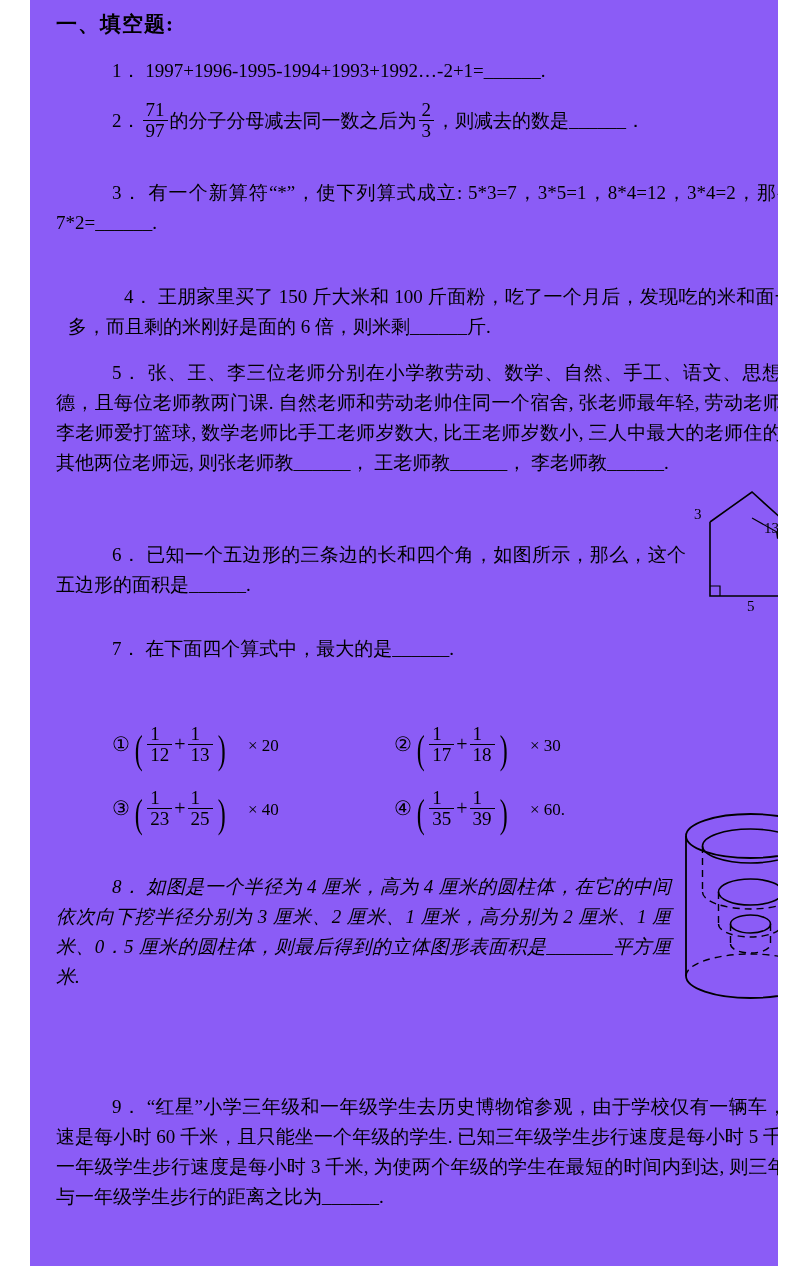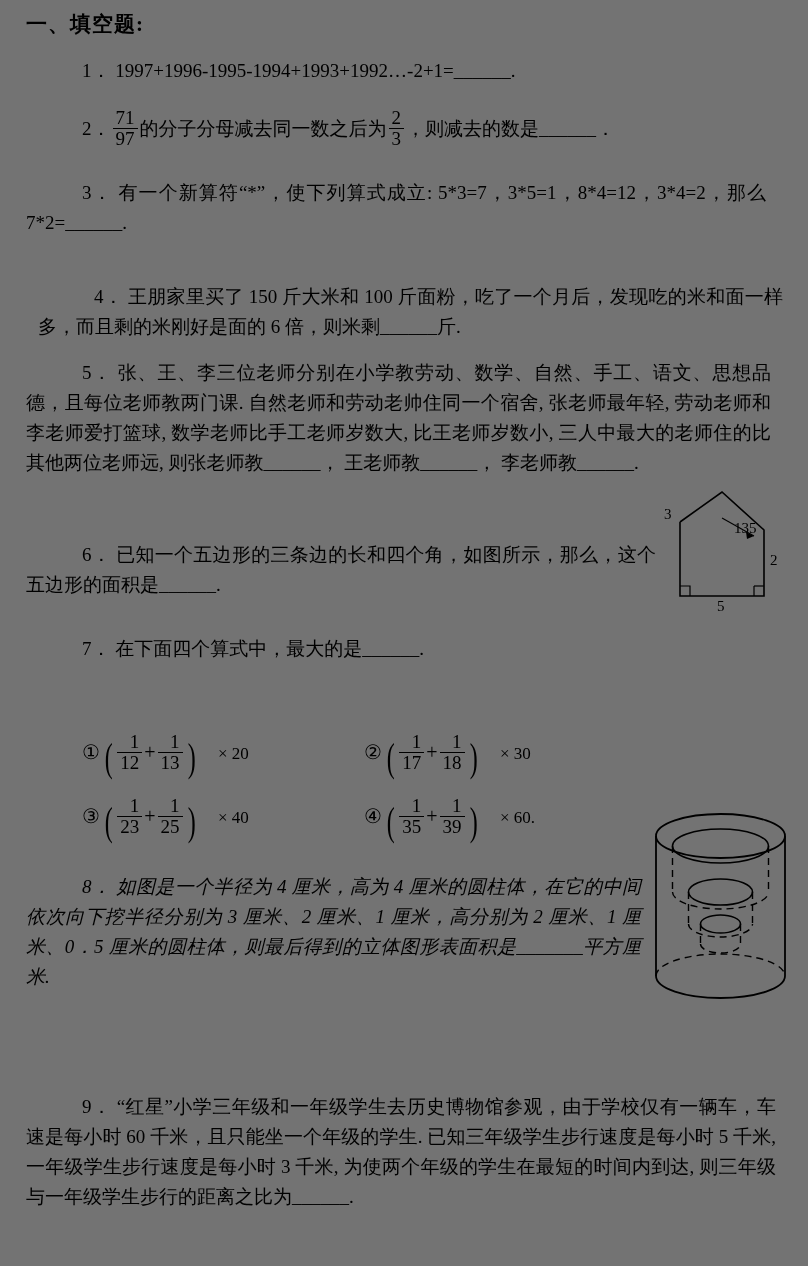--- a/index.html
+++ b/index.html
@@ -6,48 +6,48 @@
     margin: 0;
     padding: 0;
     background: #ffffff;
   }
   body {
     font-family: "Liberation Serif", "DejaVu Serif", serif;
     color: #000000;
   }
   .page {
     position: relative;
-    width: 808px;
+    width: 748px;
     height: 1266px;
     margin: 0 auto;
-    background: #737373;
+    background: #8b5cf6;
     overflow: hidden;
   }
   .section-title {
     position: absolute;
     left: 26px;
     top: 10px;
     font-size: 21px;
     font-weight: bold;
     letter-spacing: 1px;
   }
   .q {
     position: absolute;
     font-size: 19px;
     line-height: 30px;
     text-align: justify;
   }
   
   .frac {
     display: inline-block;
     vertical-align: -0.55em;
-    text-align: right;
+    text-align: left;
     font-size: 17px;
     line-height: 1.05;
-    margin: 16px 2px;
+    margin: 8px 2px;
   }
   .frac .top {
     display: block;
     padding: 0 3px;
     border-bottom: 1.3px solid #000;
   }
   .frac .bot {
     display: block;
     padding: 0 3px;
   }

